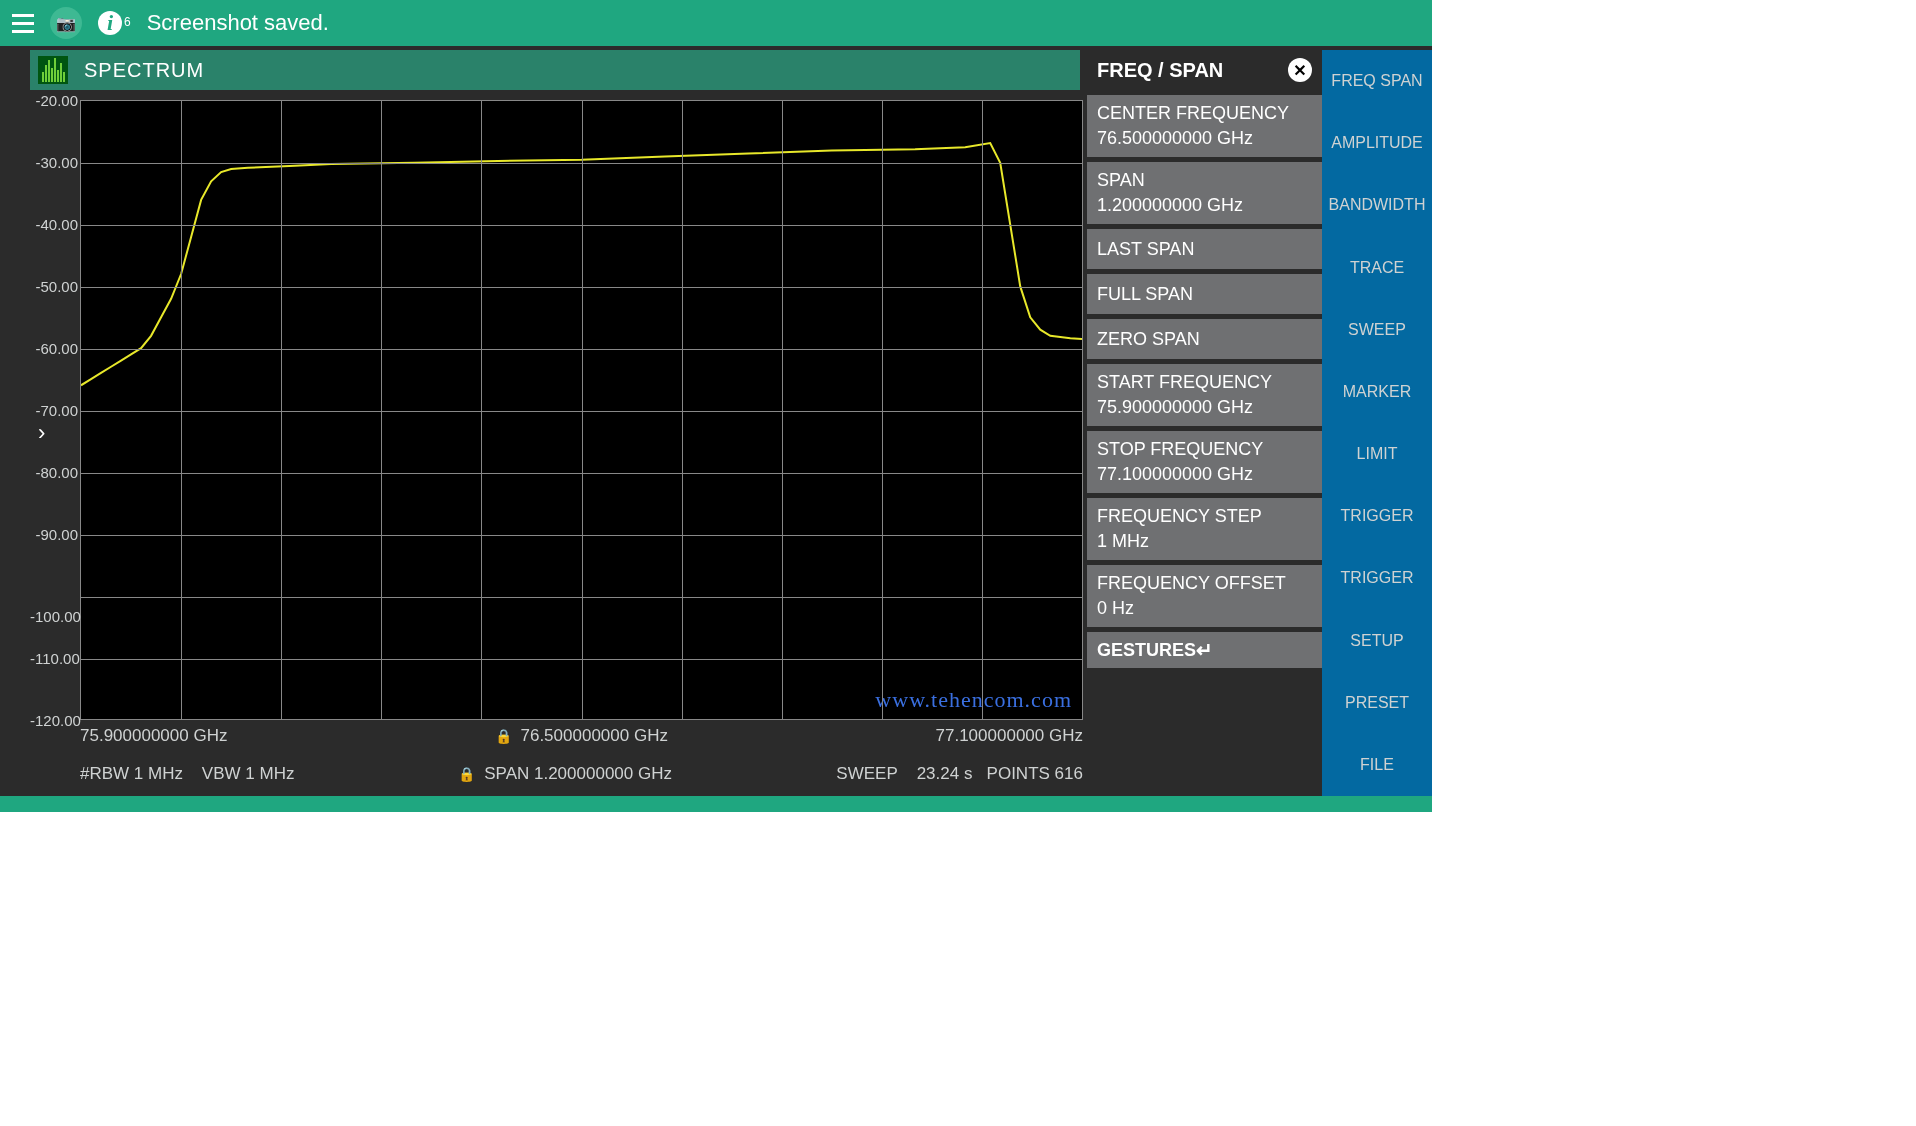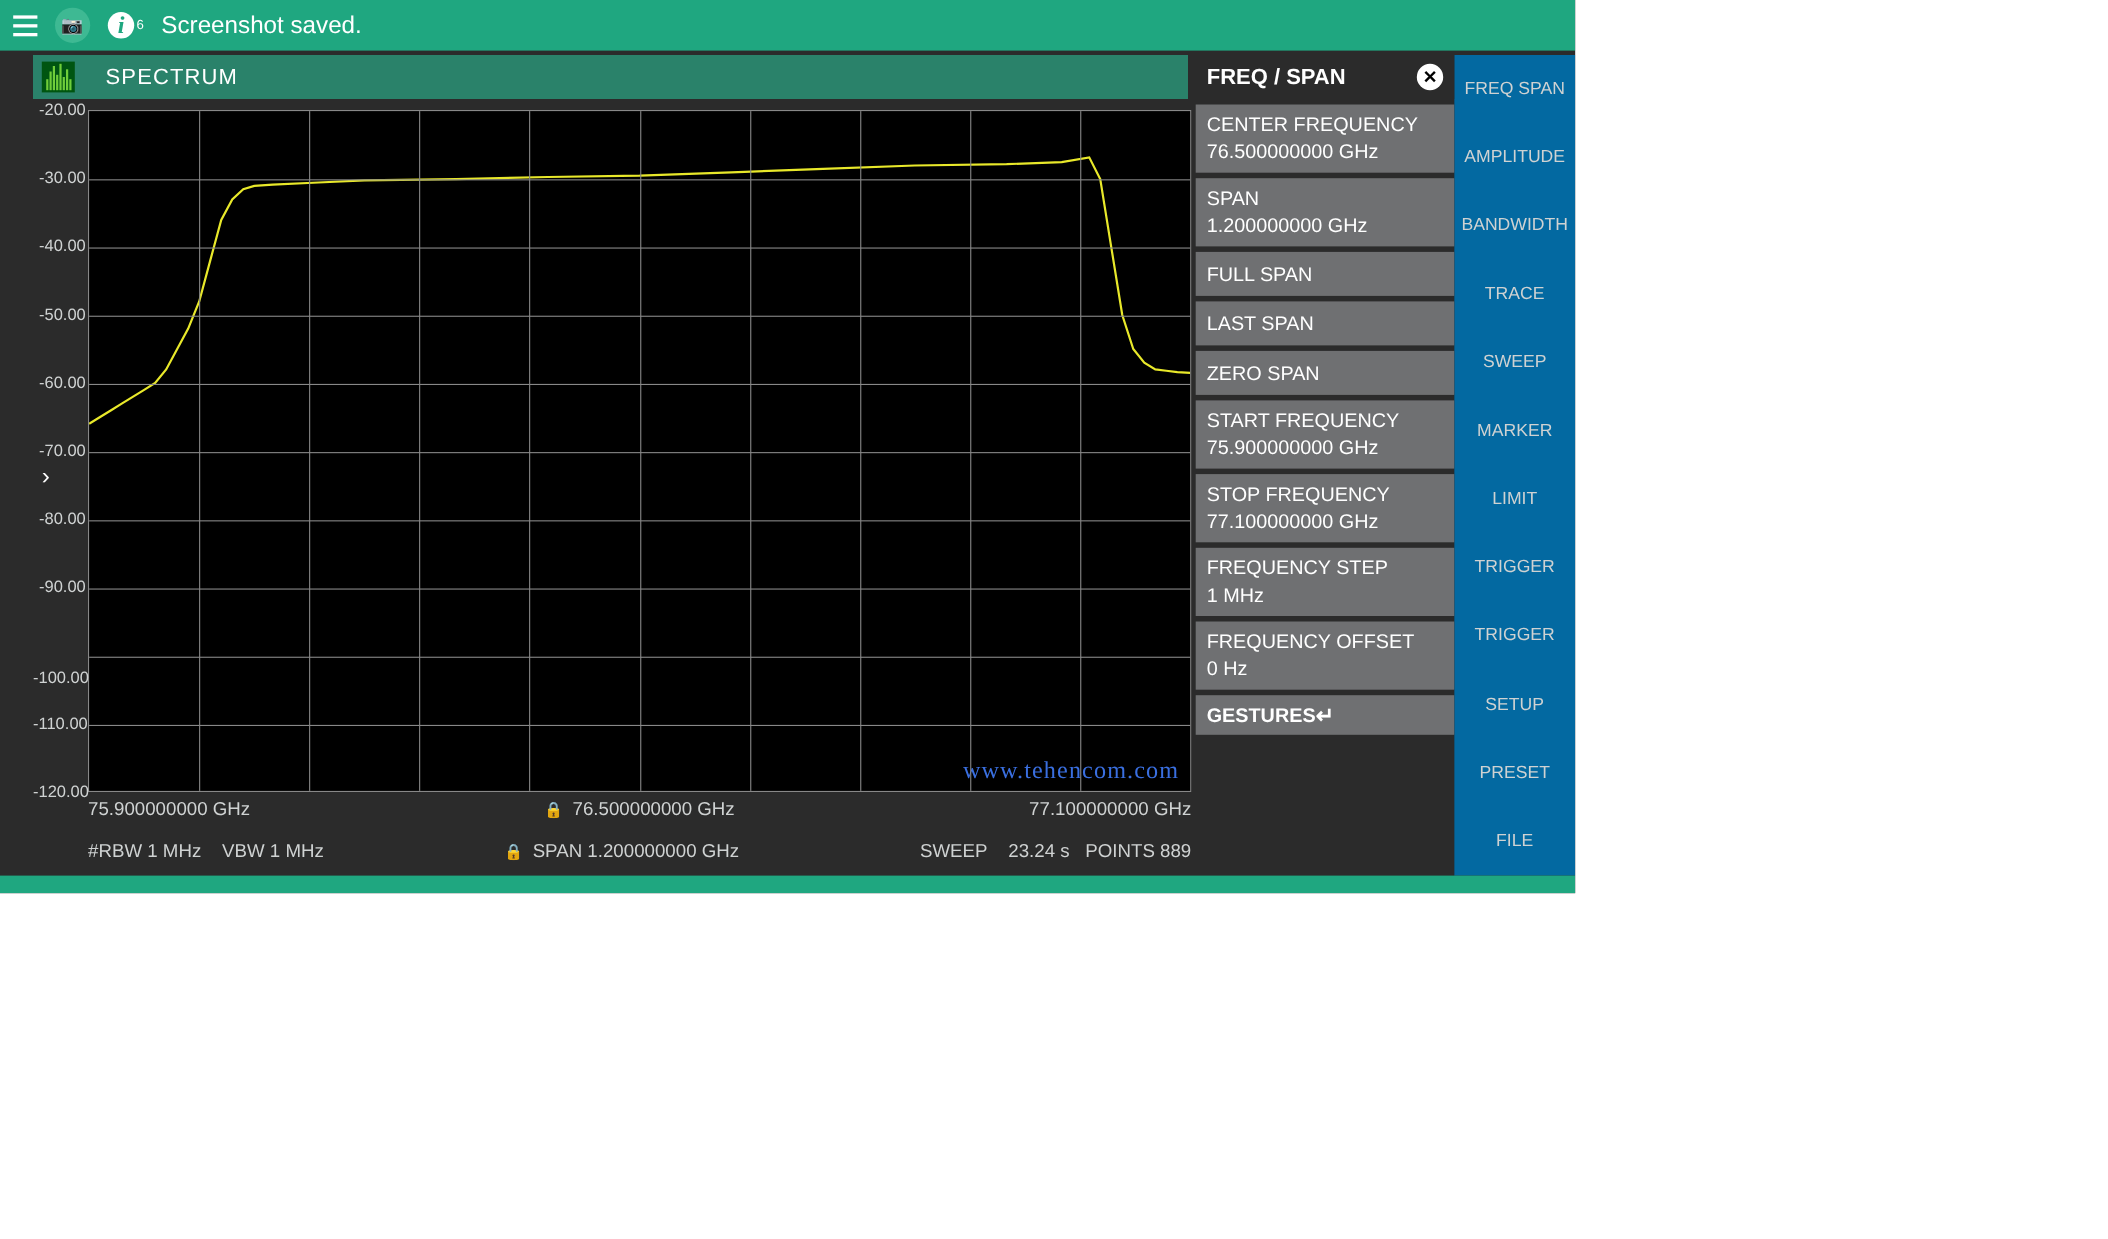--- a/index.html
+++ b/index.html
@@ -31,21 +31,21 @@
     width: 24px; height: 24px; border-radius: 50%; background: #ffffff; color: #1fa780;
     display: flex; align-items: center; justify-content: center; font-weight: bold; font-style: italic; font-family: Georgia, serif;
   }
   .topbar .info-sub { font-size: 12px; align-self: flex-end; margin-left: -4px; margin-bottom: 6px; }
   .hamburger { display:flex; flex-direction:column; gap:5px; cursor:pointer; }
   .hamburger span { width:22px; height:3px; background:#fff; }
 
   
   .titlebar {
     position:absolute; top:50px; left:30px; height:40px; width:1050px;
-    background:#2a826a; display:flex; align-items:center; gap:28px; padding:0 8px;
+    background:#2a826a; display:flex; align-items:center; gap:16px; padding:0 8px;
     color:#fff; font-size:20px; letter-spacing:1px;
   }
   .spectrum-icon { width:30px; height:28px; background:#051; display:flex; align-items:flex-end; justify-content:center; gap:1px; padding:2px; }
   .spectrum-icon span { width:2px; background:#6fce3a; }
 
   
   .rightmenu {
     position:absolute; top:50px; right:0; width:110px; bottom:16px;
     background:#0369a1; display:flex; flex-direction:column; justify-content:space-between;
     padding:12px 0;
@@ -158,24 +158,24 @@
     </div>
     <div class="panel-item dual">
       <span class="lab">CENTER FREQUENCY</span>
       <span class="val">76.500000000 GHz</span>
     </div>
     <div class="panel-item dual">
       <span class="lab">SPAN</span>
       <span class="val">1.200000000 GHz</span>
     </div>
     <div class="panel-item single">
+      <span class="lab">LAST SPAN</span>
+    </div>
+    <div class="panel-item single">
       <span class="lab">FULL SPAN</span>
-    </div>
-    <div class="panel-item single">
-      <span class="lab">LAST SPAN</span>
     </div>
     <div class="panel-item single">
       <span class="lab">ZERO SPAN</span>
     </div>
     <div class="panel-item dual">
       <span class="lab">START FREQUENCY</span>
       <span class="val">75.900000000 GHz</span>
     </div>
     <div class="panel-item dual">
       <span class="lab">STOP FREQUENCY</span>
@@ -232,21 +232,21 @@
     <div class="statusrow">
       <span style="white-space:pre">#RBW 1 MHz    VBW 1 MHz</span>
       <span class="xlab-center">
         <span class="lock">🔒</span>
         <span>SPAN 1.200000000 GHz</span>
       </span>
       <span>
         <span>SWEEP</span>&nbsp;&nbsp;&nbsp;
         <span>23.24 s</span>&nbsp;&nbsp;
         <span>POINTS</span>
-        <span>889</span>
+        <span>616</span>
       </span>
     </div>
   <div class="ylabel" style="top: 0px;">-20.00</div>
       <div class="ylabel" style="top: 62px;">-30.00</div>
       <div class="ylabel" style="top: 124px;">-40.00</div>
       <div class="ylabel" style="top: 186px;">-50.00</div>
       <div class="ylabel" style="top: 248px;">-60.00</div>
       <div class="ylabel" style="top: 310px;">-70.00</div>
       <div class="ylabel" style="top: 372px;">-80.00</div>
       <div class="ylabel" style="top: 434px;">-90.00</div>

